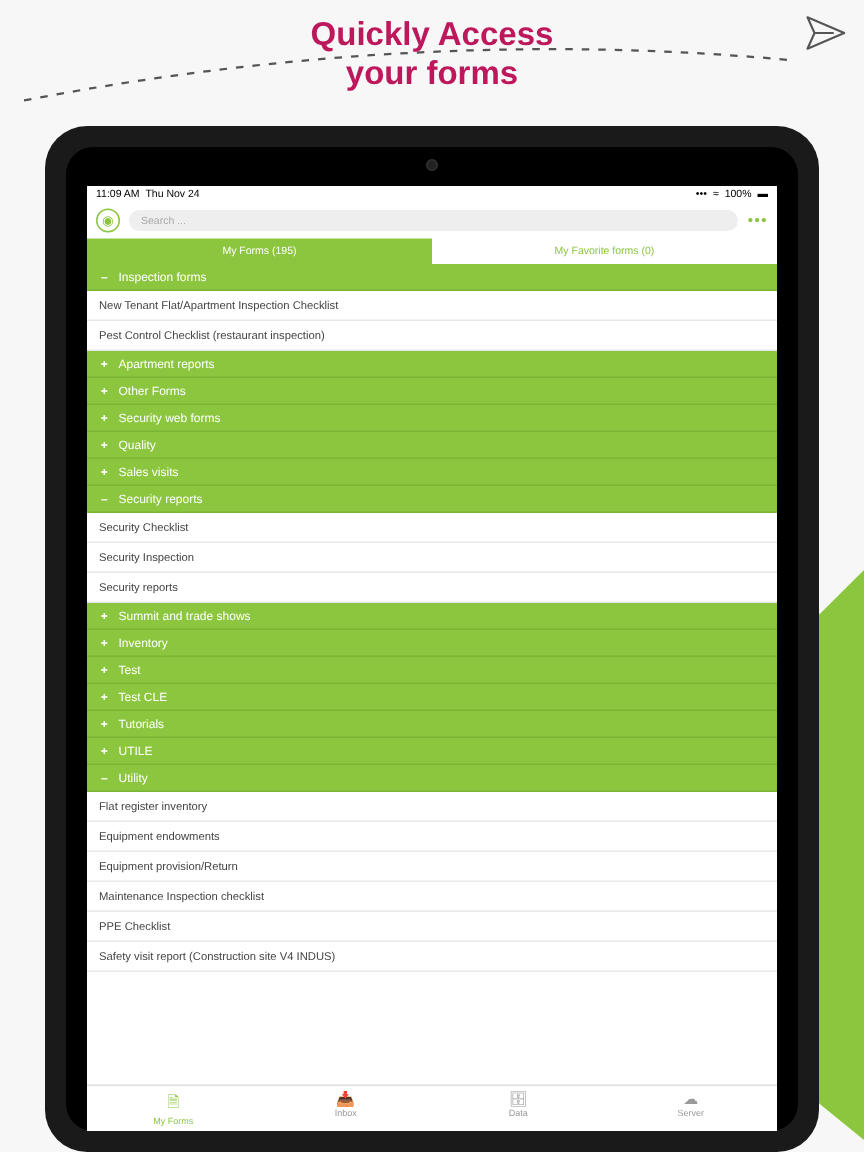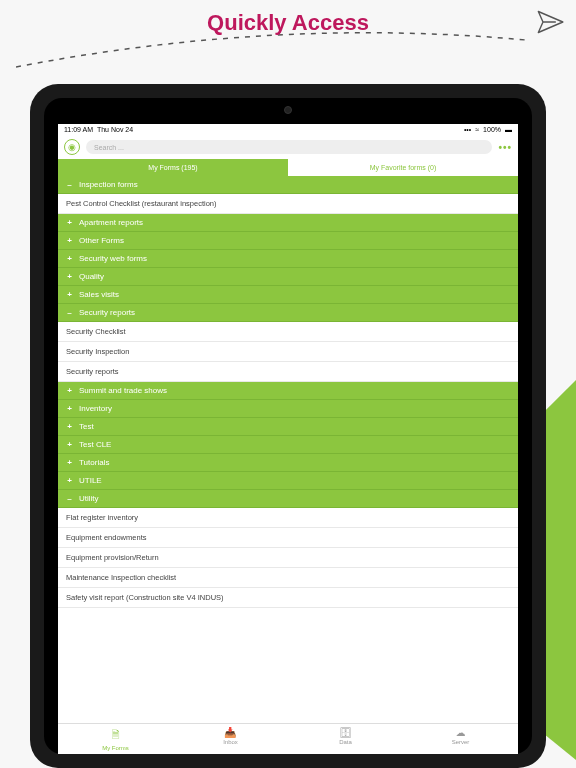--- a/index.html
+++ b/index.html
@@ -37,20 +37,21 @@
 <div class="promo">
   <div class="green-tri"></div>
   <svg class="trail" viewBox="0 0 520 40">
       <path d="M0,35 Q260,-15 510,8" stroke="#555" stroke-width="1.5" stroke-dasharray="5 6" fill="none"></path>
     </svg>
   <svg class="plane" viewBox="0 0 24 24">
       <path d="M2,21 L23,12 L2,3 L6,12 Z M6,12 L17,12" stroke="#555" stroke-width="1.2" fill="none" stroke-linejoin="round"></path>
     </svg>
   <div class="promo-title">
     <div>Quickly Access</div>
+    <div>your forms</div>
   </div>
 
   <div class="device">
     <div class="camera"></div>
     <div class="inner">
       <div class="screen">
 
         <div class="status">
           <div>
             <span>11:09 AM</span>
@@ -79,20 +80,21 @@
         <div class="tabs">
           <div class="tab active">My Forms (195)</div>
           <div class="tab">My Favorite forms (0)</div>
         </div>
 
         <div class="list" id="list">
             <div class="cat">
               <span class="ico">–</span>
               <span>Inspection forms</span>
             </div>
+            <div class="item">New Tenant Flat/Apartment Inspection Checklist</div>
             <div class="item">Pest Control Checklist (restaurant inspection)</div>
             <div class="cat">
               <span class="ico">+</span>
               <span>Apartment reports</span>
             </div>
             <div class="cat">
               <span class="ico">+</span>
               <span>Other Forms</span>
             </div>
             <div class="cat">
@@ -139,20 +141,21 @@
               <span>UTILE</span>
             </div>
             <div class="cat">
               <span class="ico">–</span>
               <span>Utility</span>
             </div>
             <div class="item">Flat register inventory</div>
             <div class="item">Equipment endowments</div>
             <div class="item">Equipment provision/Return</div>
             <div class="item">Maintenance Inspection checklist</div>
+            <div class="item">PPE Checklist</div>
             <div class="item">Safety visit report (Construction site V4 INDUS)</div>
           </div>
 
         <div class="tabbar">
           <div class="tb active">
             <span class="ic">🗎</span>
             <span>My Forms</span>
           </div>
           <div class="tb">
             <span class="ic">📥</span>

